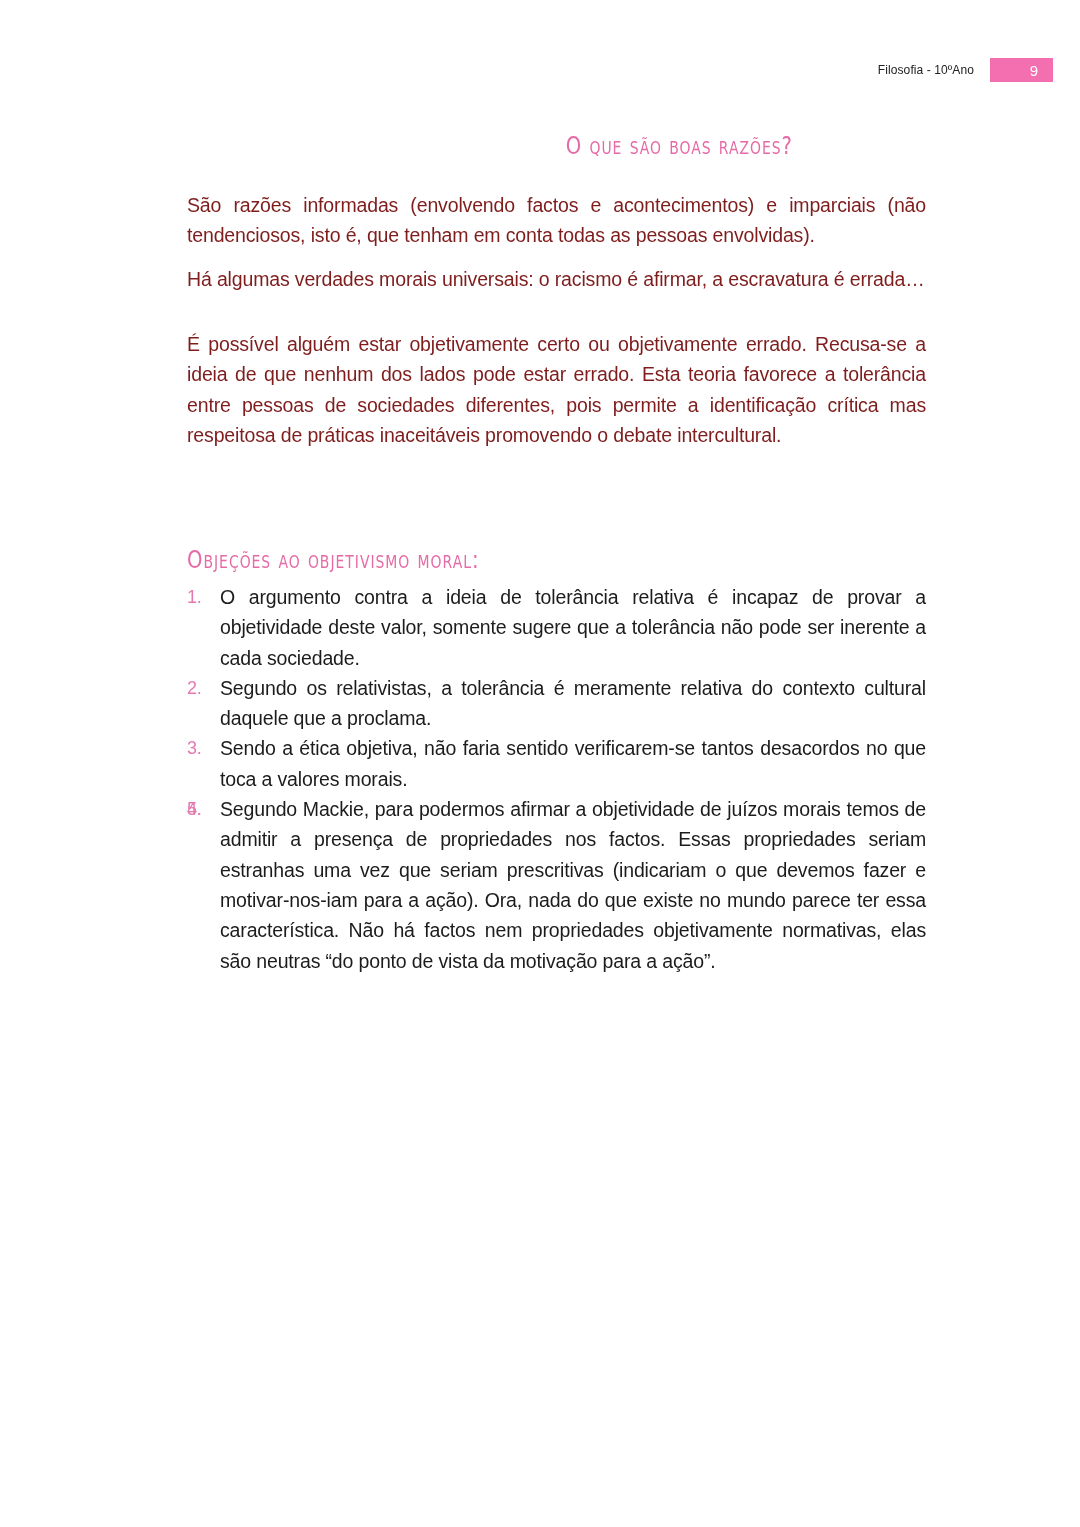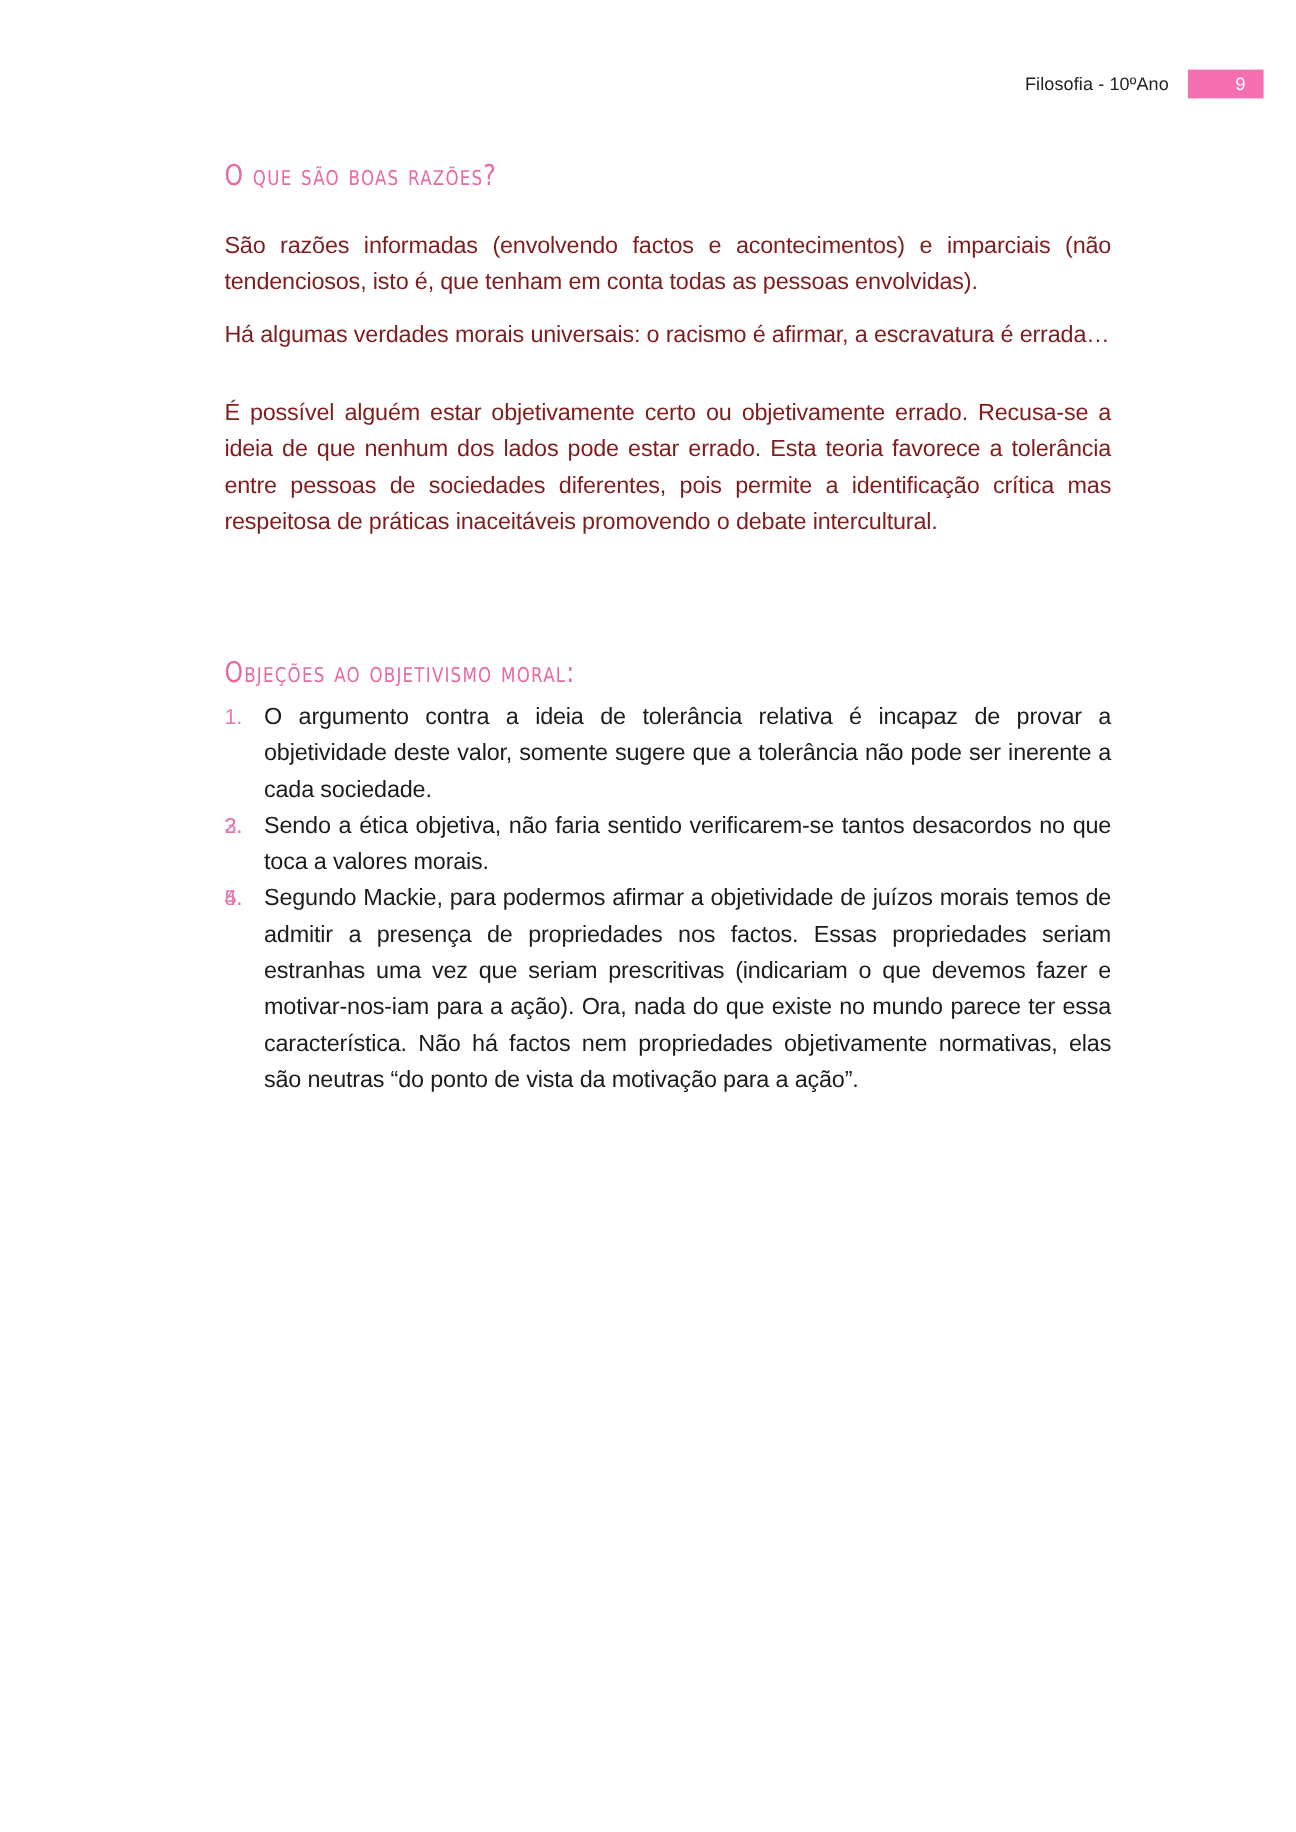--- a/index.html
+++ b/index.html
@@ -18,21 +18,21 @@
     .header {
       position: absolute;
       top: 58px;
       right: 27px;
       display: flex;
       align-items: center;
       height: 24px;
     }
     .header-title {
       font-family: "Liberation Sans", sans-serif;
-      font-size: 15px;
+      font-size: 12px;
       color: #222222;
       margin-right: 16px;
       letter-spacing: 0.1px;
     }
     .page-badge {
       width: 63px;
       height: 24px;
       background: #f46fb0;
       color: #ffffff;
       font-size: 15px;
@@ -91,21 +91,21 @@
     }
   </style>
 </head>
 <body>
 
 <div class="header">
   <span class="header-title">Filosofia - 10ºAno</span>
   <span class="page-badge">9</span>
 </div>
 
-<div class="content" style="top:132px;">
+<div class="content" style="top:132px;text-align:right;">
   <h2 class="section-heading">O que são boas razões?</h2>
 </div>
 
 <div class="content" style="top:190px;">
   <p class="paragraph">São razões informadas (envolvendo factos e acontecimentos) e imparciais (não tendenciosos, isto é, que tenham em conta todas as pessoas envolvidas).</p>
 </div>
 
 <div class="content" style="top:264px;">
   <p class="paragraph">Há algumas verdades morais universais: o racismo é afirmar, a escravatura é errada…</p>
 </div>
@@ -119,20 +119,21 @@
 </div>
 
 <div class="content" style="top:582px;">
   <ol class="list">
     <li class="list-item">
       <span class="list-number">1.</span>
       <span>O argumento contra a ideia de tolerância relativa é incapaz de provar a objetividade deste valor, somente sugere que a tolerância não pode ser inerente a cada sociedade.</span>
     </li>
     <li class="list-item">
       <span class="list-number">2.</span>
+      <span>Segundo os relativistas, a tolerância é meramente relativa do contexto cultural daquele que a proclama.</span>
     </li>
     <li class="list-item">
       <span class="list-number">3.</span>
       <span>Sendo a ética objetiva, não faria sentido verificarem-se tantos desacordos no que toca a valores morais.</span>
     </li>
     <li class="list-item">
       <span class="list-number">4.</span>
     </li>
     <li class="list-item">
       <span class="list-number">5.</span>

